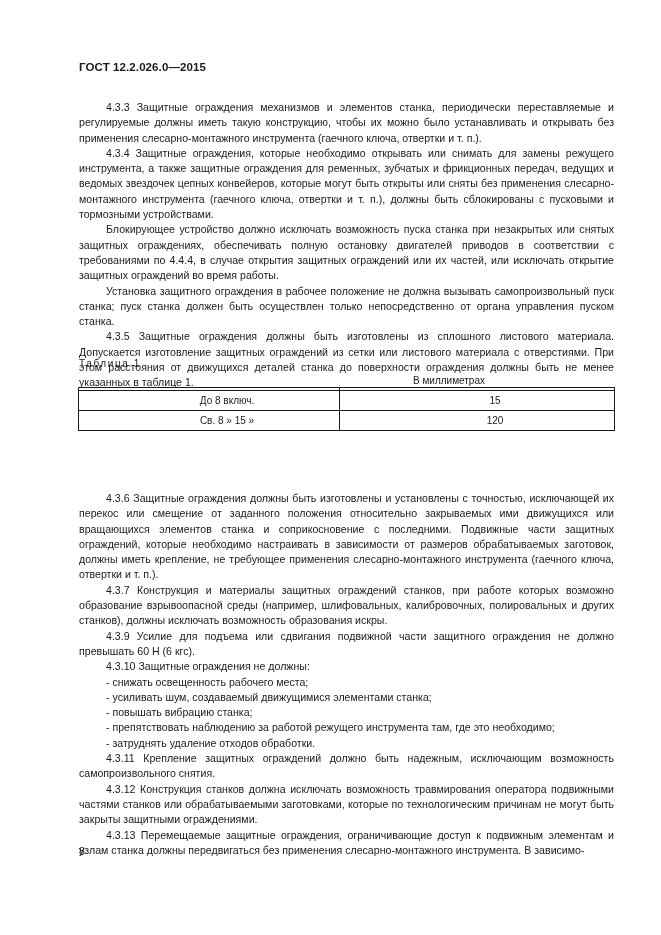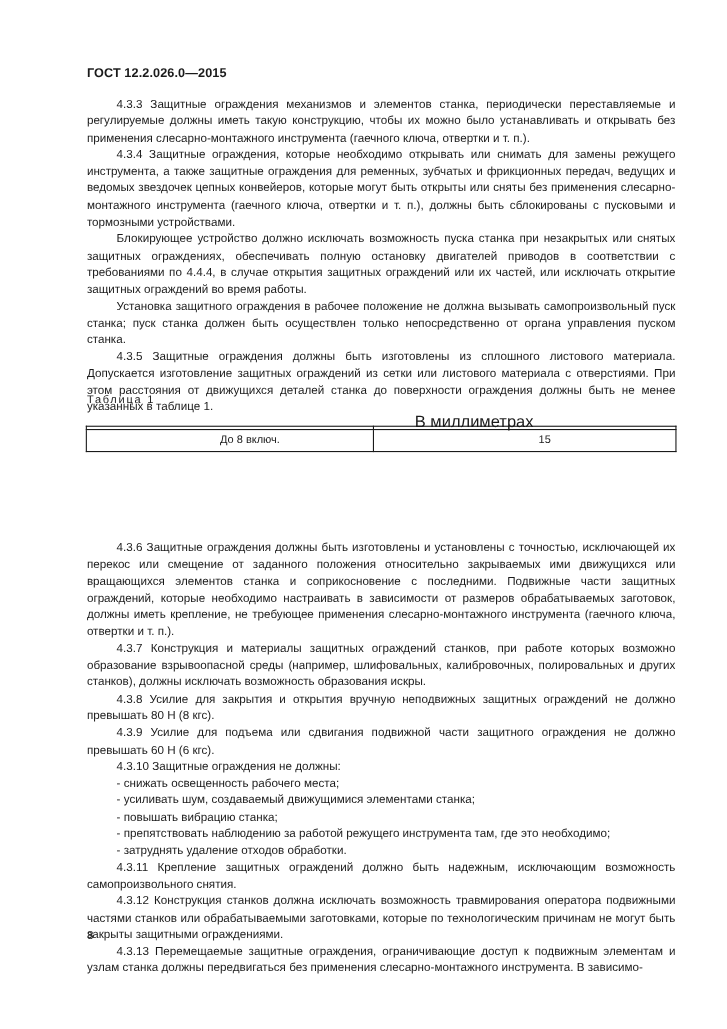--- a/index.html
+++ b/index.html
@@ -51,21 +51,21 @@
       position: absolute;
       left: 79px;
       top: 358px;
       font-size: 10px;
       letter-spacing: 1.6px;
     }
     .units {
       position: absolute;
       right: 47px;
       top: 375px;
-      font-size: 15px;
+      font-size: 10px;
     }
     table.data {
       position: absolute;
       left: 78px;
       top: 387px;
       width: 537px;
       border-collapse: collapse;
       font-size: 10px;
     }
     table.data th, table.data td {
@@ -104,48 +104,51 @@
       font-size: 10.6px;
     }
   </style>
 </head>
 <body>
 
 <div class="page">
 
   <div class="header">ГОСТ 12.2.026.0—2015</div>
 
-  <div class="text-block" style="top: 88px;">
+  <div class="text-block" style="top: 100px;">
     <p class="para">4.3.3 Защитные ограждения механизмов и элементов станка, периодически переставляемые и регулируемые должны иметь такую конструкцию, чтобы их можно было устанавливать и открывать без применения слесарно-монтажного инструмента (гаечного ключа, отвертки и т. п.).</p>
     <p class="para">4.3.4 Защитные ограждения, которые необходимо открывать или снимать для замены режущего инструмента, а также защитные ограждения для ременных, зубчатых и фрикционных передач, ведущих и ведомых звездочек цепных конвейеров, которые могут быть открыты или сняты без применения слесарно-монтажного инструмента (гаечного ключа, отвертки и т. п.), должны быть сблокированы с пусковыми и тормозными устройствами.</p>
     <p class="para">Блокирующее устройство должно исключать возможность пуска станка при незакрытых или снятых защитных ограждениях, обеспечивать полную остановку двигателей приводов в соответствии с требованиями по 4.4.4, в случае открытия защитных ограждений или их частей, или исключать открытие защитных ограждений во время работы.</p>
     <p class="para">Установка защитного ограждения в рабочее положение не должна вызывать самопроизвольный пуск станка; пуск станка должен быть осуществлен только непосредственно от органа управления пуском станка.</p>
     <p class="para">4.3.5 Защитные ограждения должны быть изготовлены из сплошного листового материала. Допускается изготовление защитных ограждений из сетки или листового материала с отверстиями. При этом расстояния от движущихся деталей станка до поверхности ограждения должны быть не менее указанных в таблице 1.</p>
   </div>
 
   <div class="table-caption">Таблица 1</div>
   <div class="units">В миллиметрах</div>
 
   <table class="data">
     <tbody>
     <tr class="head-sep">
       <td class="col1"></td>
       <td class="col2"></td>
     </tr>
     <tr>
       <td class="cell col1">До 8 включ.</td>
       <td class="cell col2">15</td>
     </tr>
+    <tr>
+      <td class="cell col1">Св. 8 » 15 »</td>
+      <td class="cell col2">120</td>
+    </tr>
   </tbody>
     </table>
 
   <div class="text-block" style="top: 491px;">
     <p class="para">4.3.6 Защитные ограждения должны быть изготовлены и установлены с точностью, исключающей их перекос или смещение от заданного положения относительно закрываемых ими движущихся или вращающихся элементов станка и соприкосновение с последними. Подвижные части защитных ограждений, которые необходимо настраивать в зависимости от размеров обрабатываемых заготовок, должны иметь крепление, не требующее применения слесарно-монтажного инструмента (гаечного ключа, отвертки и т. п.).</p>
     <p class="para">4.3.7 Конструкция и материалы защитных ограждений станков, при работе которых возможно образование взрывоопасной среды (например, шлифовальных, калибровочных, полировальных и других станков), должны исключать возможность образования искры.</p>
-    <p class="para">4.3.8 Усилие для закрытия и открытия вручную неподвижных защитных ограждений не должно превышать 80 Н (8 кгс).</p>
     <p class="para">4.3.9 Усилие для подъема или сдвигания подвижной части защитного ограждения не должно превышать 60 Н (6 кгс).</p>
     <p class="para">4.3.10 Защитные ограждения не должны:</p>
     <p class="bullet">- снижать освещенность рабочего места;</p>
     <p class="bullet">- усиливать шум, создаваемый движущимися элементами станка;</p>
     <p class="bullet">- повышать вибрацию станка;</p>
     <p class="bullet">- препятствовать наблюдению за работой режущего инструмента там, где это необходимо;</p>
     <p class="bullet">- затруднять удаление отходов обработки.</p>
     <p class="para">4.3.11 Крепление защитных ограждений должно быть надежным, исключающим возможность самопроизвольного снятия.</p>
     <p class="para">4.3.12 Конструкция станков должна исключать возможность травмирования оператора подвижными частями станков или обрабатываемыми заготовками, которые по технологическим причинам не могут быть закрыты защитными ограждениями.</p>
     <p class="para">4.3.13 Перемещаемые защитные ограждения, ограничивающие доступ к подвижным элементам и узлам станка должны передвигаться без применения слесарно-монтажного инструмента. В зависимо-</p>

